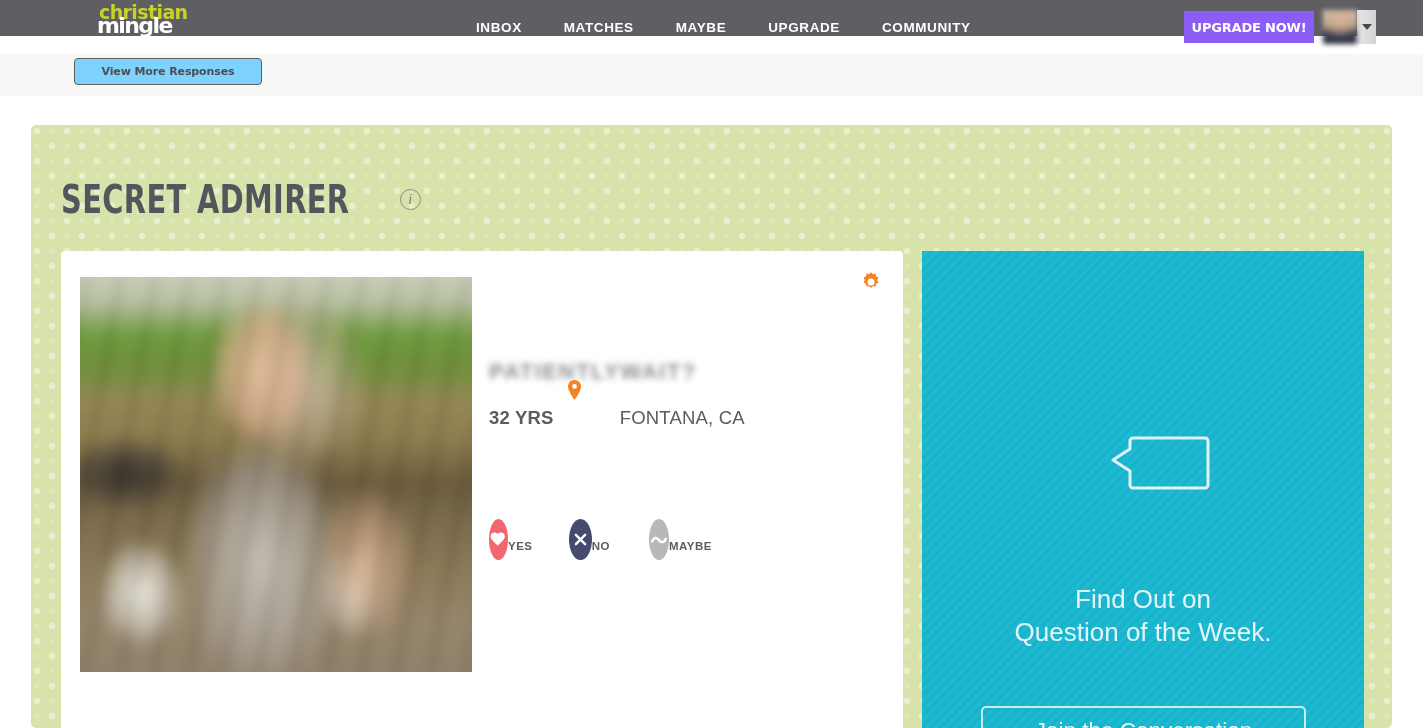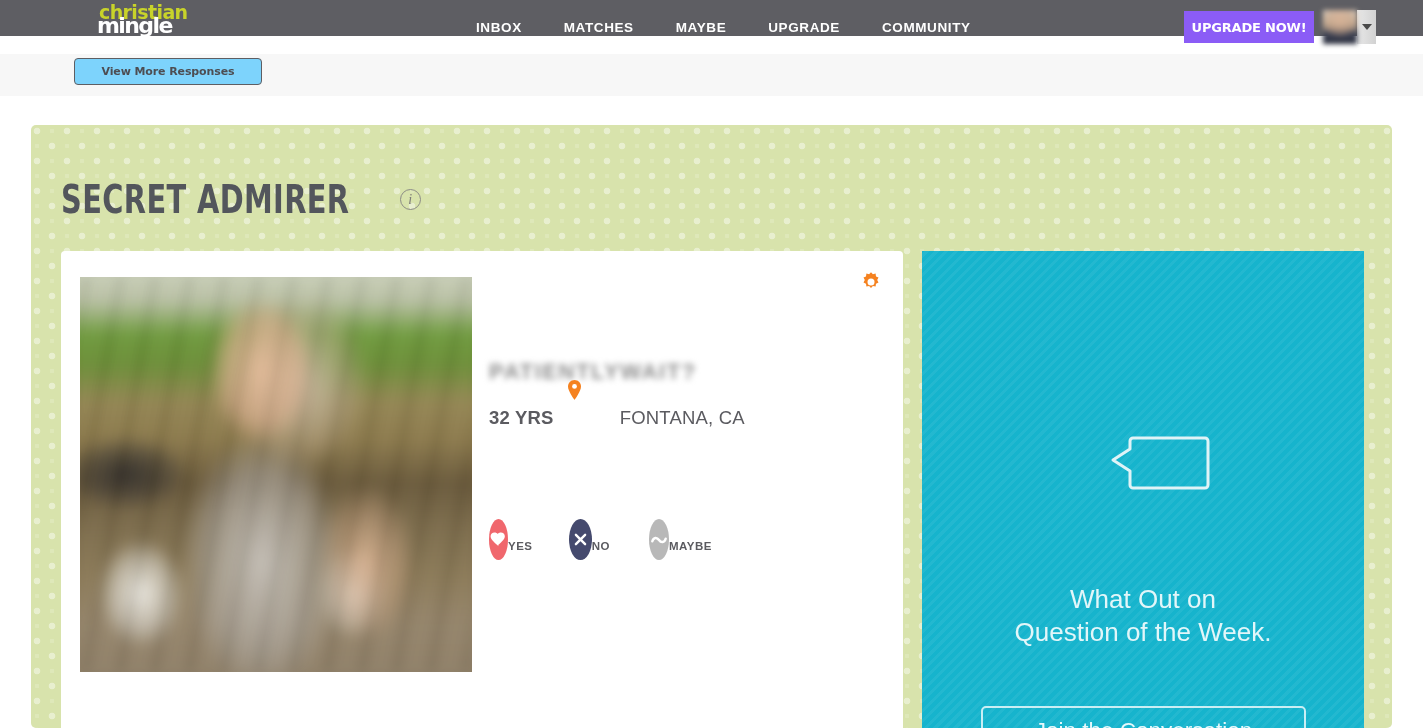--- a/index.html
+++ b/index.html
@@ -471,20 +471,20 @@
   <div class="promo">
 
     <div class="promo-bubble">
       <svg viewBox="0 0 100 62" width="100" height="62" aria-hidden="true">
         <path fill="none" stroke="#dff3f7" stroke-width="3" stroke-linejoin="round" d="M22 8 h72 a3 3 0 0 1 3 3 v44 a3 3 0 0 1 -3 3 h-72 a3 3 0 0 1 -3 -3 v-14 l-17 -11 l17 -11 v-8 a3 3 0 0 1 3 -3 z"></path>
       </svg>
     </div>
 
 
     <div class="promo-sub">
-      <div>What Out on</div>
+      <div>Find Out on</div>
       <div>Question of the Week.</div>
     </div>
 
     <button class="promo-btn">Join the Conversation</button>
   </div>
 
 </div>
 
 </body></html>

